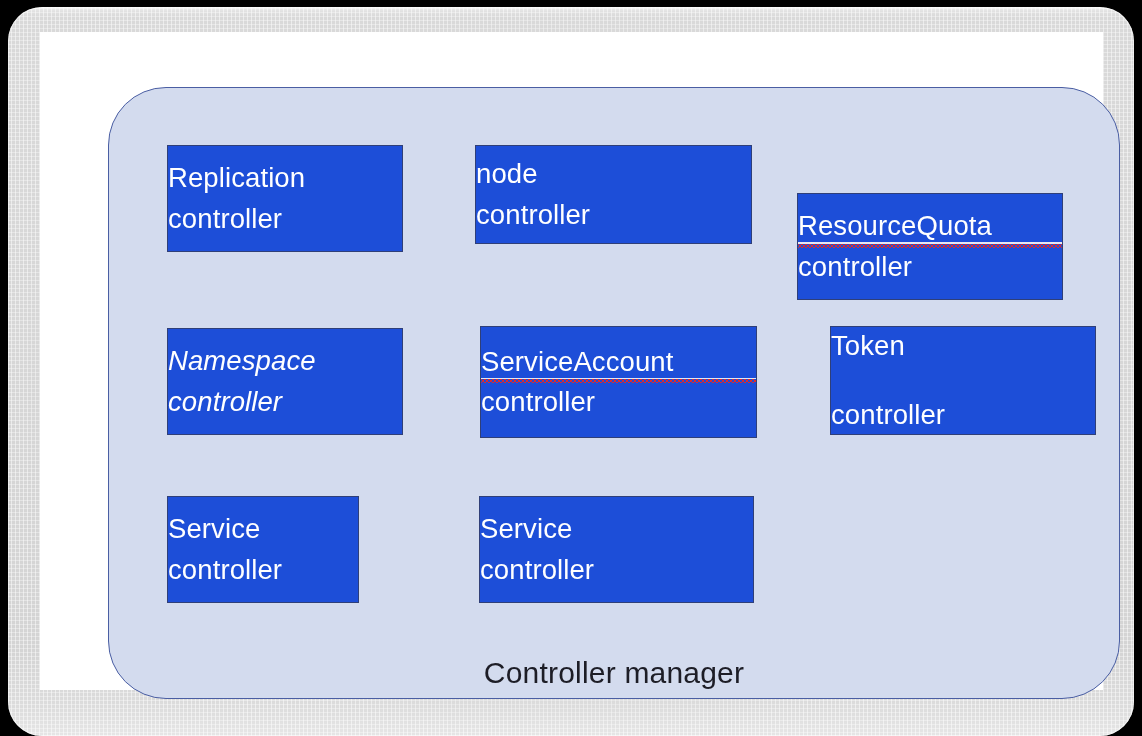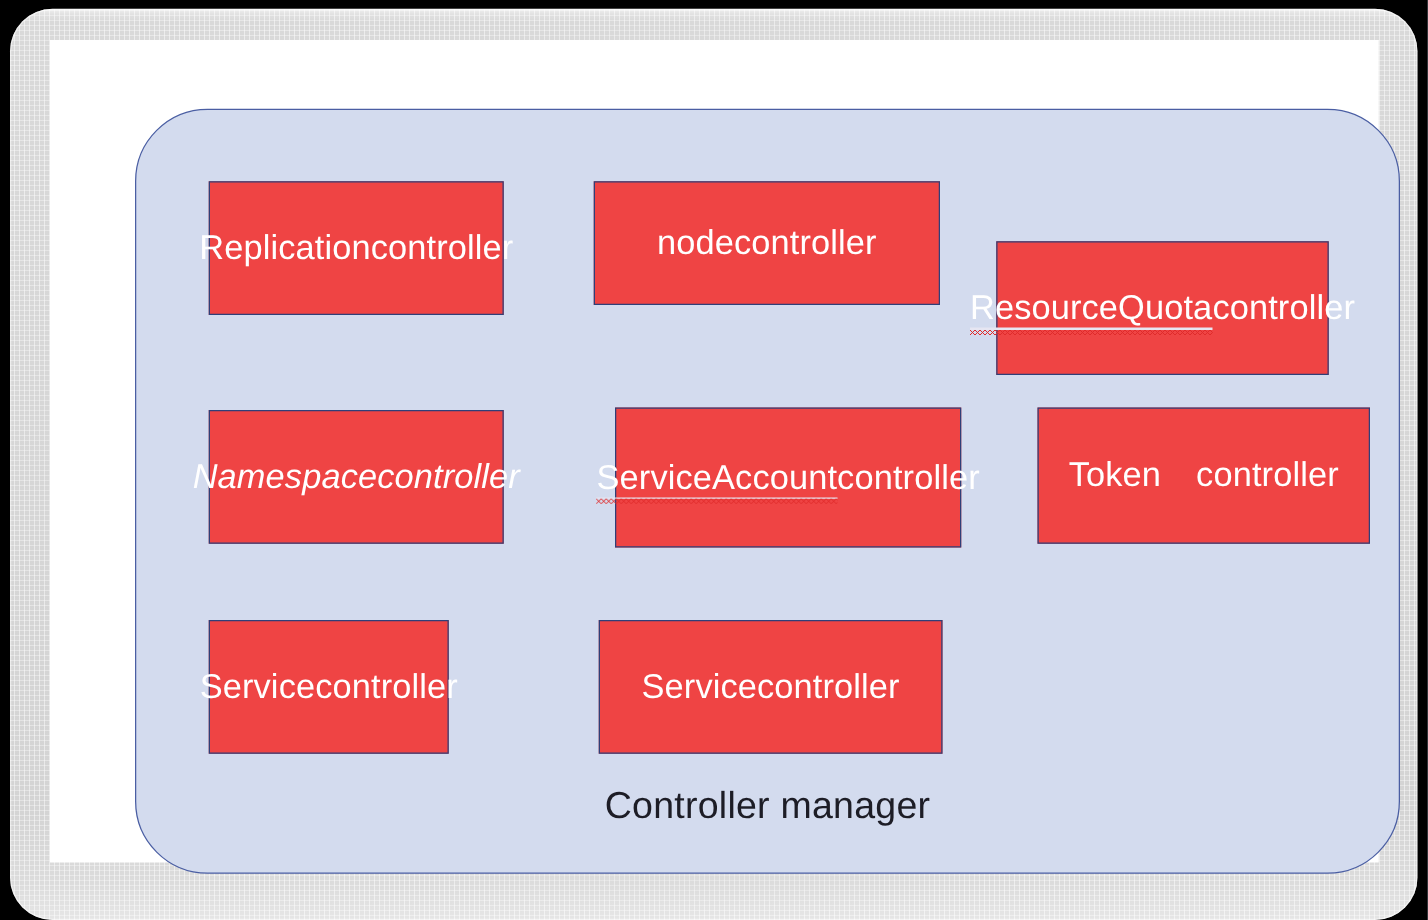--- a/index.html
+++ b/index.html
@@ -74,25 +74,25 @@
     height: 612px;
     background: #d3dbee;
     border: 1.6px solid #4a5ea3;
     border-radius: 58px;
     box-sizing: border-box;
   }
 
   
   .ctrl-box {
     position: absolute;
-    background: #ef4444;
+    background: #1d4ed8;
     border: 1.4px solid #2f3f78;
     box-sizing: border-box;
     display: flex;
-    align-items: center;
+    flex-direction: column;
     justify-content: center;
     color: #ffffff;
     font-size: 27.5px;
     line-height: 1.47;
     letter-spacing: 0.1px;
     white-space: nowrap;
   }
   .ctrl-line { display: block; }
 
   
@@ -122,32 +122,32 @@
     height: 1.4px;
     background: #e6e6f2;
   }
 
   
   #box-replication    { left: 58px;  top: 57px;  width: 236px; height: 107px; }
   #box-node           { left: 366px; top: 57px;  width: 277px; height: 99px; }
   #box-resourcequota  { left: 688px; top: 57px;  width: 266px; height: 107px; margin-top: 48px; }
   
   #box-namespace      { left: 58px;  top: 240px; width: 236px; height: 107px; font-style: italic; }
-  #box-serviceaccount { left: 371px; top: 238px; width: 277px; height: 112px; margin-left: 12px; }
+  #box-serviceaccount { left: 371px; top: 238px; width: 277px; height: 112px; }
   #box-token          { left: 721px; top: 238px; width: 266px; height: 109px; gap: 28px; }
   
   #box-service        { left: 58px;  top: 408px; width: 192px; height: 107px; }
   #box-endpoint       { left: 370px; top: 408px; width: 275px; height: 107px; }
 
   
   #manager-caption {
     position: absolute;
     left: 0;
     right: 0;
-    top: 540px;
+    top: 568px;
     text-align: center;
     color: #1d1d26;
     font-size: 30px;
     letter-spacing: 0.2px;
   }
 </style>
 </head>
 <body>
 
 <div id="outer-frame">

